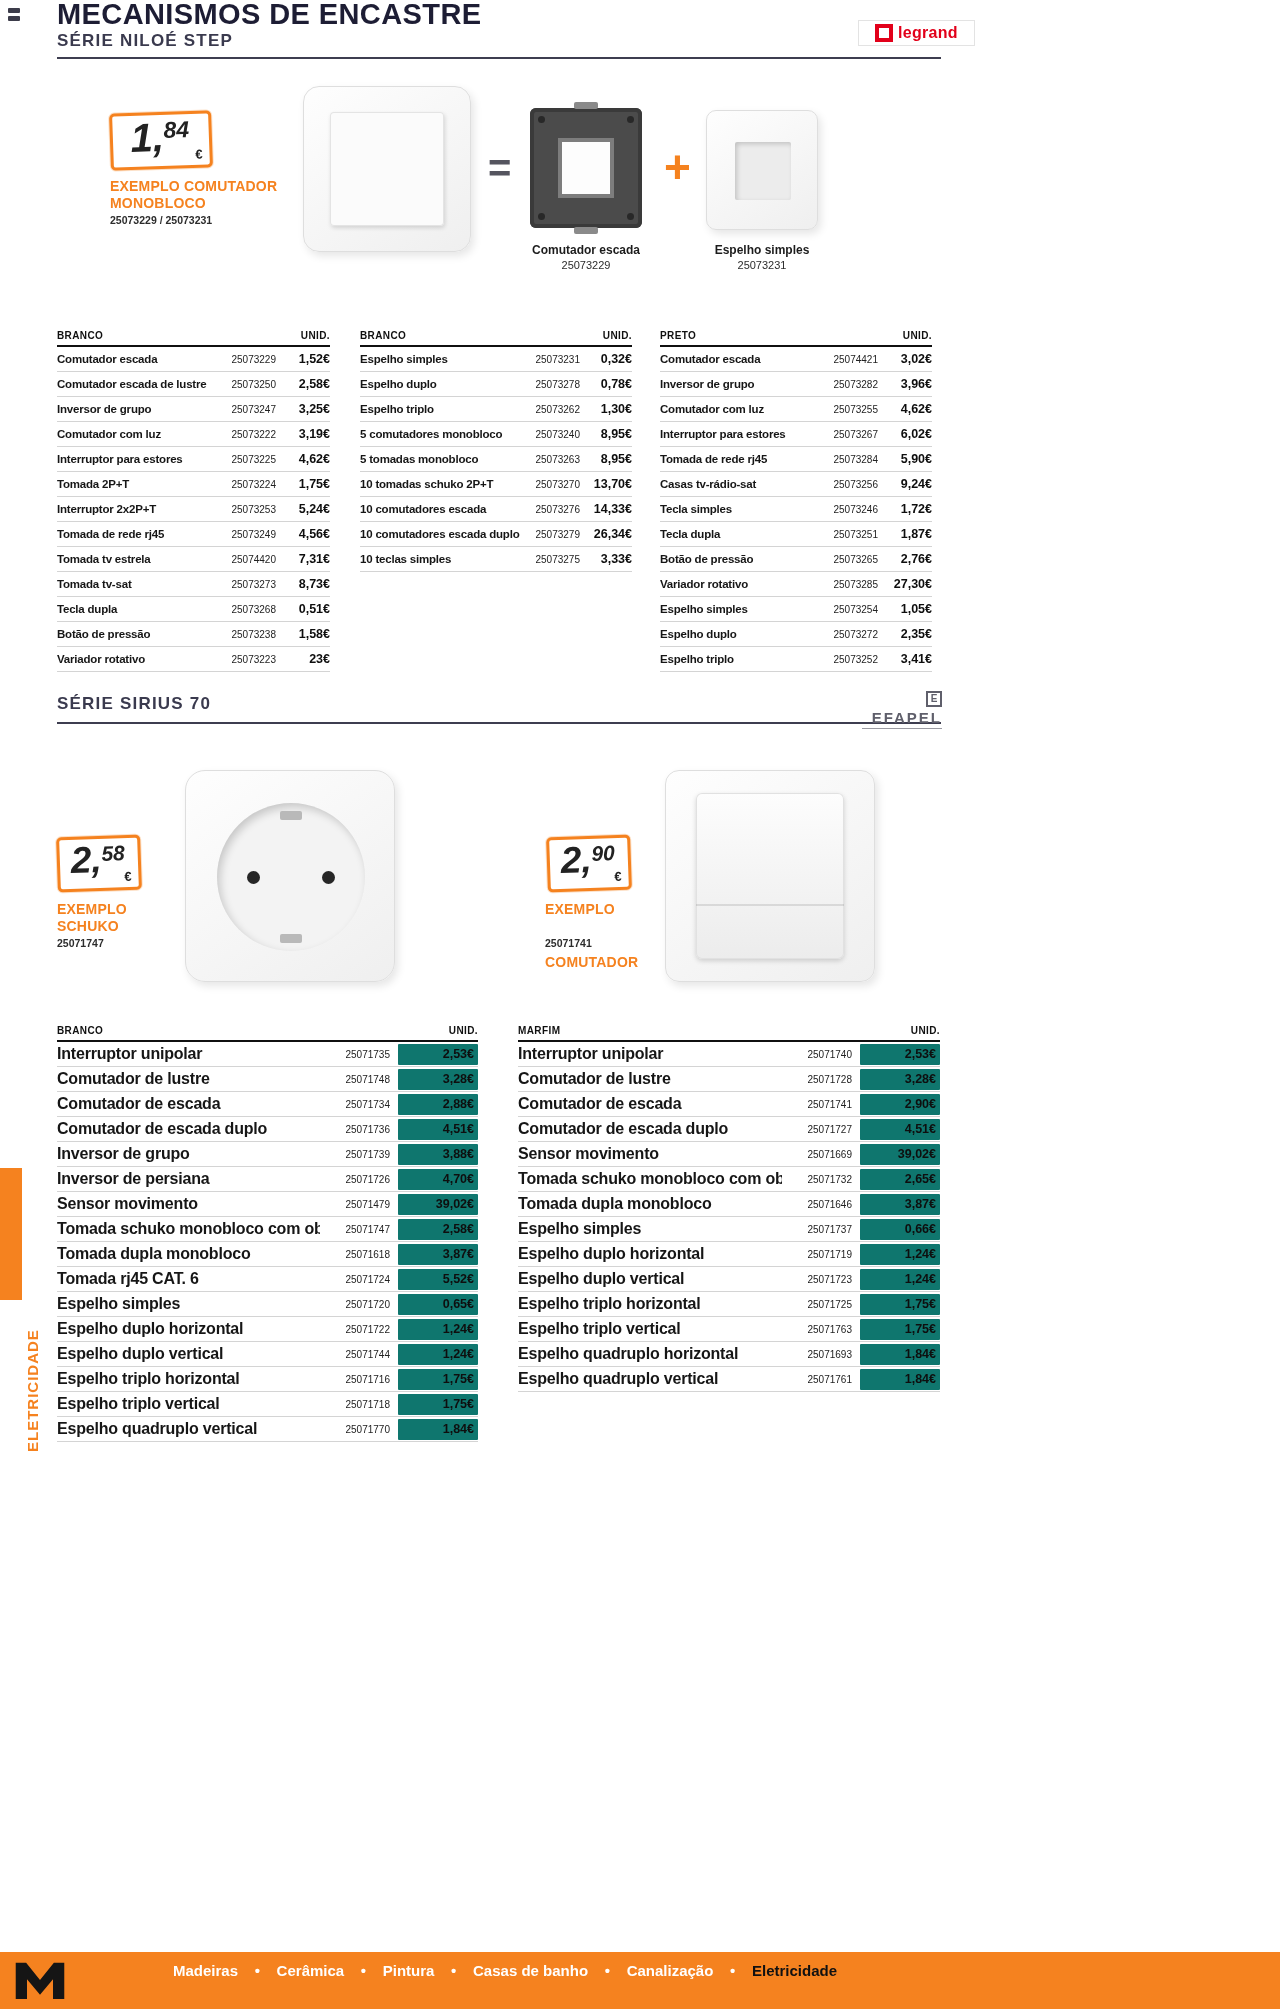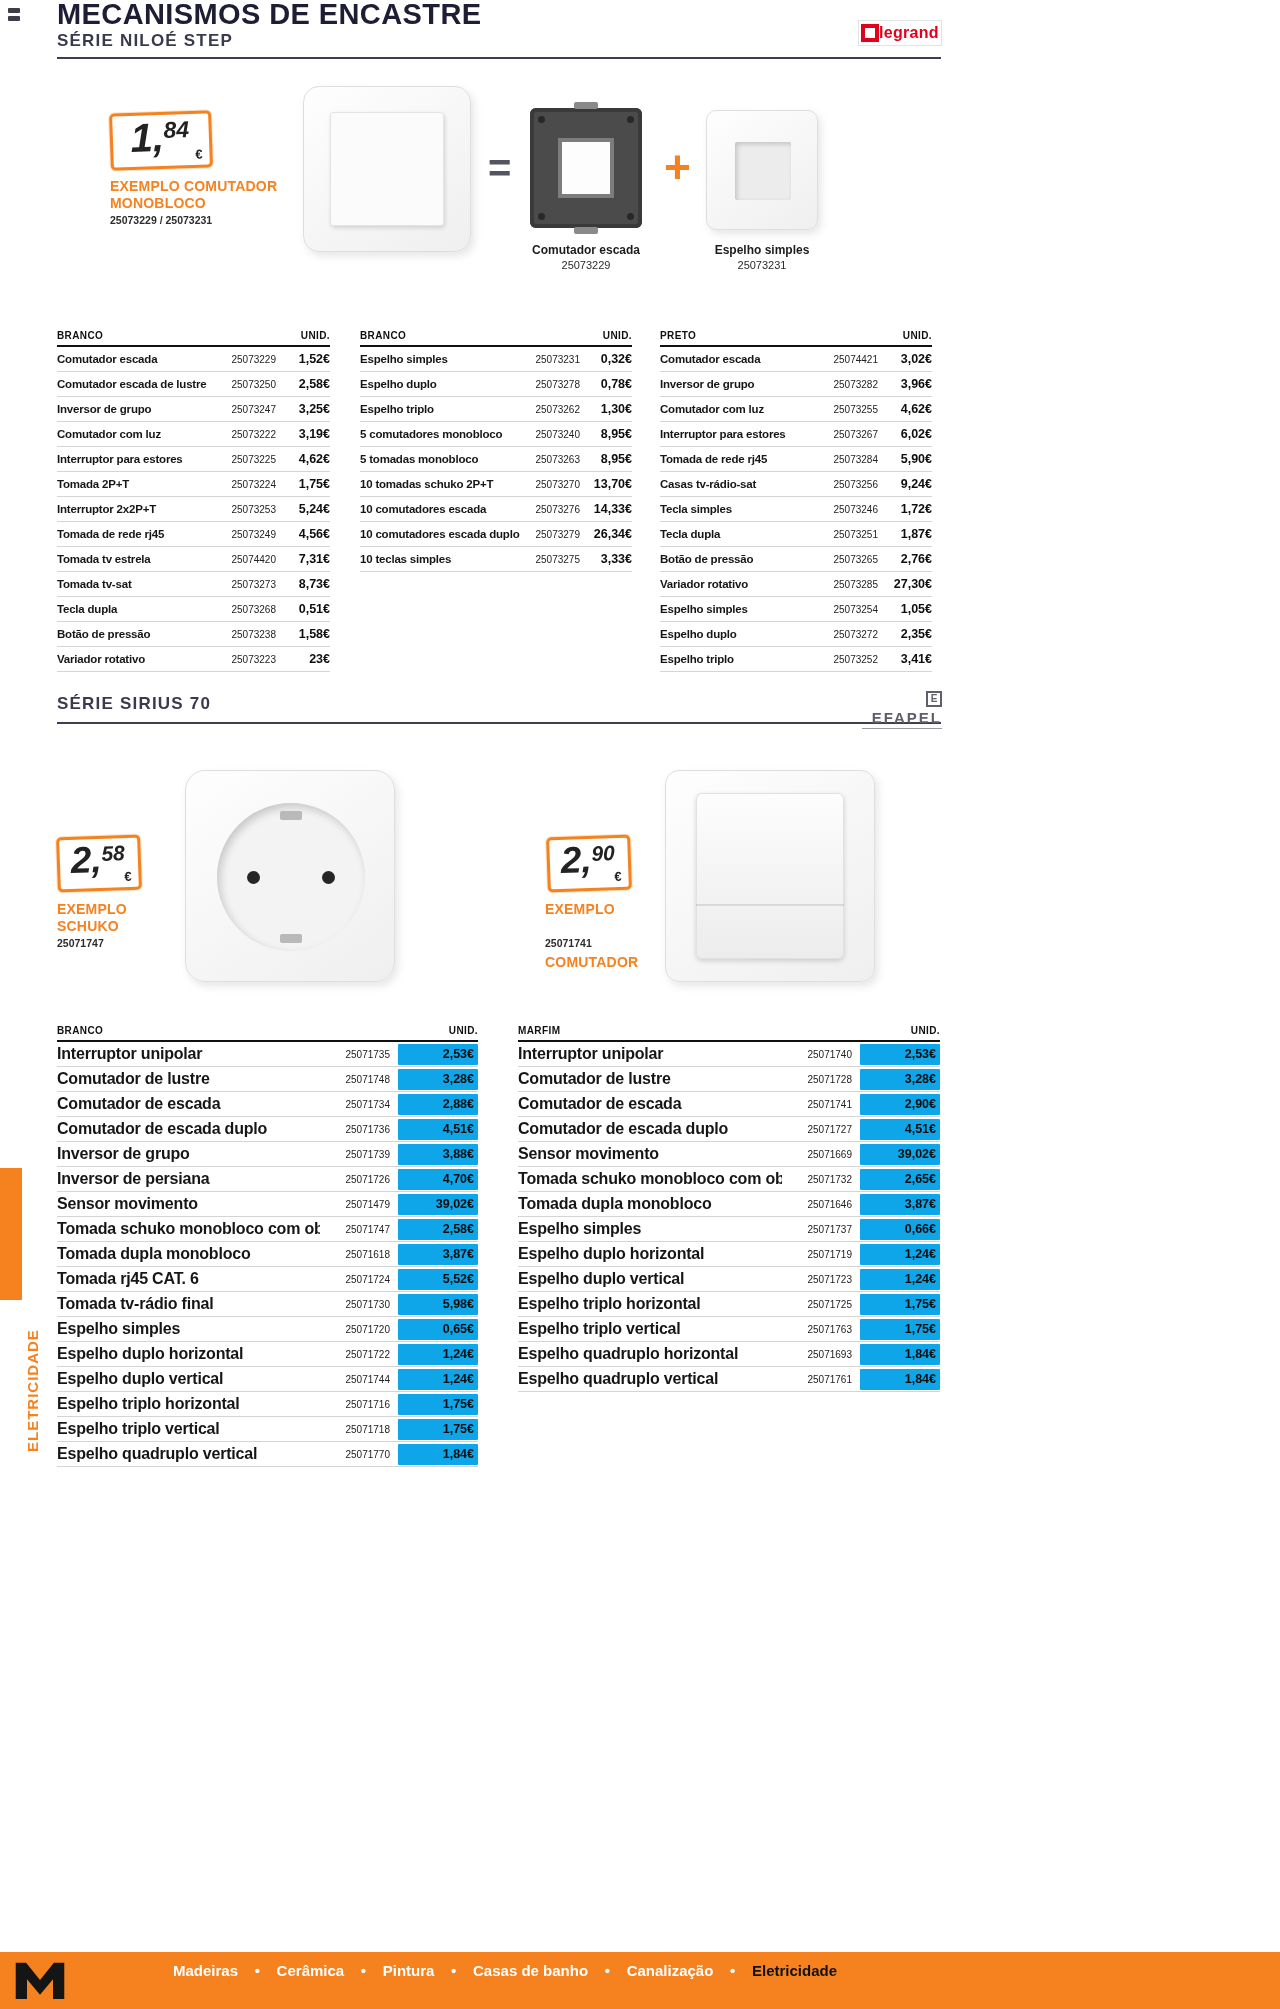--- a/index.html
+++ b/index.html
@@ -11,21 +11,21 @@
   .corner-mark { position:absolute; left:8px; top:8px; width:14px; height:16px; }
   .corner-mark span { display:block; width:12px; height:5px; background:#3c3c4a; margin-bottom:3px; border-radius:1px; }
 
   
   .page-title { position:absolute; left:57px; top:-2px; font-size:29px; font-weight:800; color:#1d1d34; letter-spacing:.4px; }
   .page-subtitle { position:absolute; left:57px; top:31px; font-size:17px; font-weight:700; color:#3a3a4e; letter-spacing:1.2px; }
   .rule { position:absolute; height:2px; background:#3e3e50; }
   .rule1 { left:57px; top:57px; width:884px; }
   .rule2 { left:57px; top:722px; width:884px; }
 
-  .legrand { position:absolute; left:858px; top:20px; display:flex; align-items:center; border:1px solid #e3e3e3; padding:3px 2px; background:#fff; }
+  .legrand { position:absolute; left:858px; top:20px; display:flex; align-items:center; gap:5px; border:1px solid #e3e3e3; padding:3px 16px; background:#fff; }
   .legrand-icon { width:18px; height:18px; background:#e2001a; position:relative; }
   .legrand-icon::after { content:""; position:absolute; left:4px; top:4px; right:4px; bottom:4px; background:#fff; }
   .legrand-text { color:#e2001a; font-weight:800; font-size:16px; letter-spacing:.3px; }
 
   .efapel { position:absolute; left:862px; top:688px; width:80px; text-align:right; }
   .efapel-icon { display:inline-flex; align-items:center; justify-content:center; width:16px; height:16px; border:2px solid #5f5f6b; color:#5f5f6b; font-size:10px; font-weight:800; margin-bottom:2px; }
   .efapel-text { color:#5f5f6b; font-weight:800; font-size:15px; letter-spacing:2px; border-bottom:1px solid #9a9aa2; padding-bottom:2px; }
 
   
   .price-tag { position:absolute; background:#fff; border:3px solid #f5821f; border-radius:5px; transform:rotate(-2deg); display:flex; align-items:flex-start; justify-content:center; padding:3px 10px 0 8px; box-shadow:0 0 0 1px rgba(245,130,31,.25); }
@@ -78,21 +78,21 @@
   .t4 { left:57px;  top:1025px; width:421px; }
   .t5 { left:518px; top:1025px; width:422px; }
   .thead { display:flex; justify-content:space-between; align-items:flex-end; font-size:10px; font-weight:800; color:#101010; letter-spacing:.4px; padding-bottom:4px; border-bottom:2px solid #101010; }
   .trow { display:flex; align-items:center; height:25px; border-bottom:1px solid #d4d4d4; }
   .tname { flex:1; font-weight:700; color:#161616; font-size:11.5px; letter-spacing:-.2px; white-space:nowrap; overflow:hidden; }
   .tref { width:62px; text-align:right; font-size:10px; color:#222; flex:none; }
   .tprice { width:54px; text-align:right; font-weight:800; font-size:12.5px; color:#0e0e0e; flex:none; }
   .t2 .tref { width:58px; } .t2 .tprice { width:52px; }
   .peach .tname { font-size:16px; }
   .peach .tref { width:70px; }
-  .peach .tprice { width:80px; margin-left:8px; background:#0ea5e9; height:21px; line-height:21px; padding-right:4px; border-radius:1px; }
+  .peach .tprice { width:80px; margin-left:8px; background:#0f766e; height:21px; line-height:21px; padding-right:4px; border-radius:1px; }
 
   
   .side-block { position:absolute; left:0; top:1168px; width:22px; height:132px; background:#f5821f; }
   .side-vertical { position:absolute; left:24px; top:1302px; height:178px; width:22px; writing-mode:vertical-rl; transform:rotate(180deg); font-size:15px; font-weight:800; color:#f5821f; letter-spacing:1px; text-align:center; }
 
   
   .footer { position:absolute; left:0; top:1952px; width:1280px; height:57px; background:#f5821f; }
   .footer-logo { position:absolute; left:14px; top:4px; width:52px; height:48px; }
   .footer-lines { position:absolute; left:0; top:9px; width:1010px; text-align:center; }
   .footer-line { white-space:pre; font-size:15px; font-weight:800; color:#ffffff; line-height:20px; }
@@ -438,25 +438,20 @@
           <span class="tname">Tomada dupla monobloco</span>
           <span class="tref">25071618</span>
           <span class="tprice">3,87€</span>
         </div>
         <div class="trow">
           <span class="tname">Tomada rj45 CAT. 6</span>
           <span class="tref">25071724</span>
           <span class="tprice">5,52€</span>
         </div>
         <div class="trow">
-          <span class="tname">Tomada tv-rádio final</span>
-          <span class="tref">25071730</span>
-          <span class="tprice">5,98€</span>
-        </div>
-        <div class="trow">
           <span class="tname">Espelho simples</span>
           <span class="tref">25071720</span>
           <span class="tprice">0,65€</span>
         </div>
         <div class="trow">
           <span class="tname">Espelho duplo horizontal</span>
           <span class="tref">25071722</span>
           <span class="tprice">1,24€</span>
         </div>
         <div class="trow">

